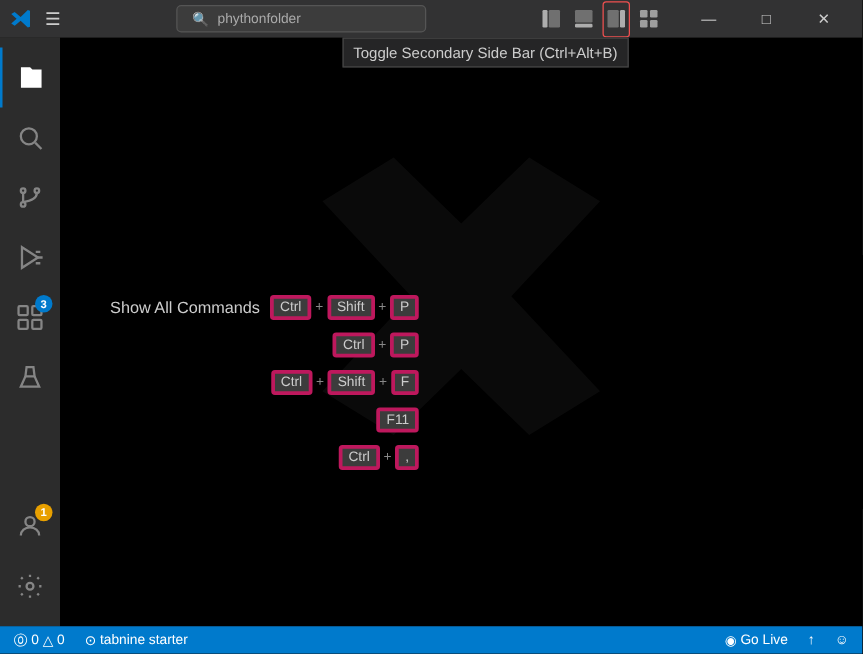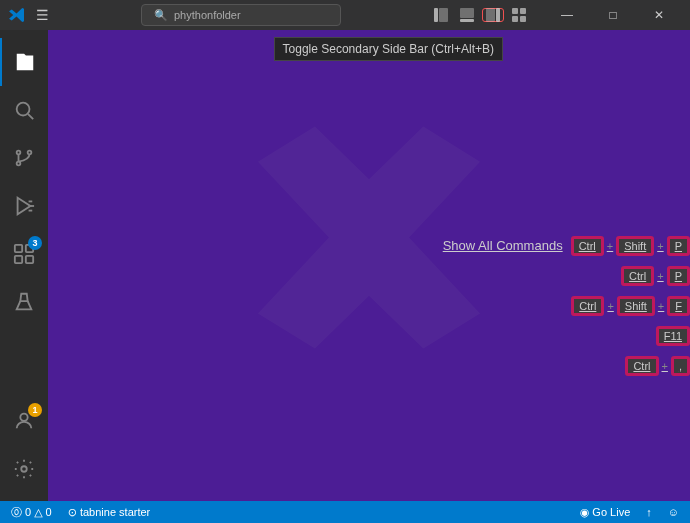--- a/index.html
+++ b/index.html
@@ -64,21 +64,21 @@
       align-items: center;
       gap: 6px;
     }
     .toolbar-icons {
       display: flex;
       align-items: center;
       gap: 4px;
     }
     .toolbar-icon {
       width: 22px;
-      height: 14px;
+      height: 29px;
       display: flex;
       align-items: center;
       justify-content: center;
       color: #cccccc;
       font-size: 13px;
       cursor: pointer;
       border-radius: 3px;
     }
     .toolbar-icon.active-highlight {
       border: 1.5px solid #f05050;
@@ -155,27 +155,26 @@
       height: 14px;
       display: flex;
       align-items: center;
       justify-content: center;
     }
     .badge.orange { background: #e8a000; }
 
     
     .content-area {
       flex: 1;
-      background: #4c1d95;
+      background: #000000;
       display: flex;
       flex-direction: column;
-      align-items: flex-end;
+      align-items: flex-start;
       justify-content: center;
       position: relative;
-      text-decoration: underline;
     }
 
     
     .bg-logo {
       position: absolute;
       top: 50%;
       left: 50%;
       transform: translate(-50%, -60%);
       opacity: 0.06;
     }

